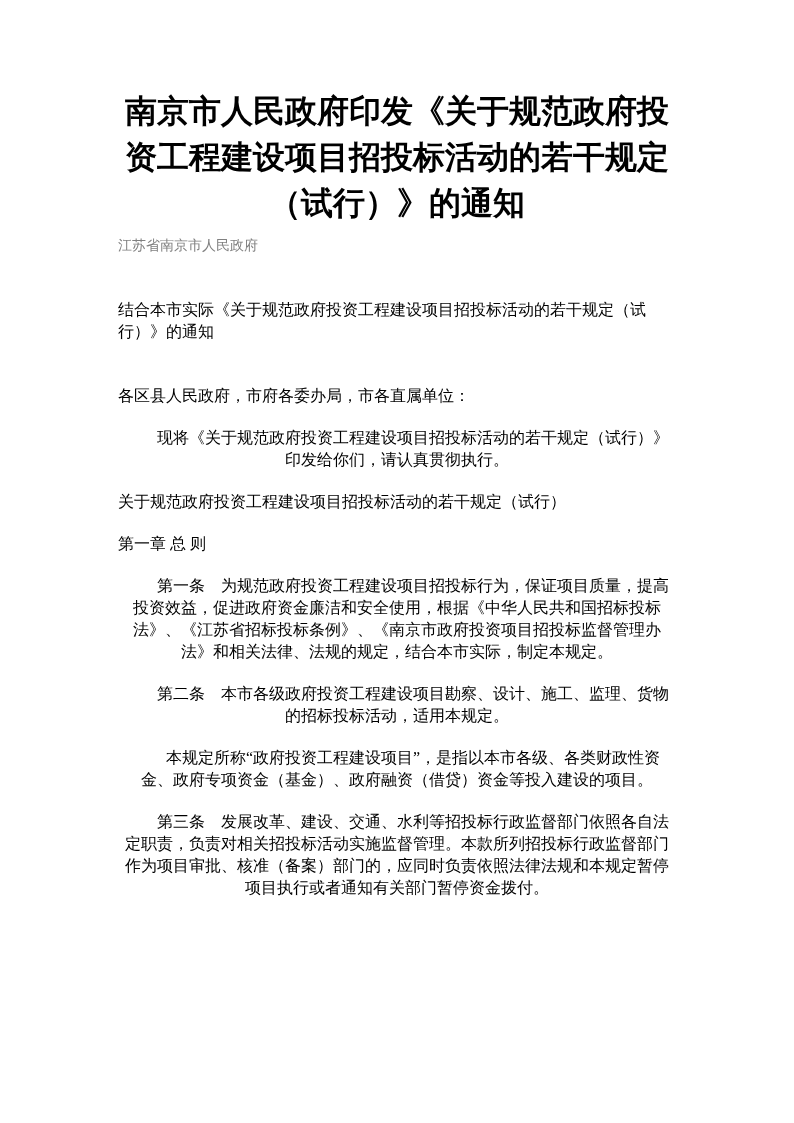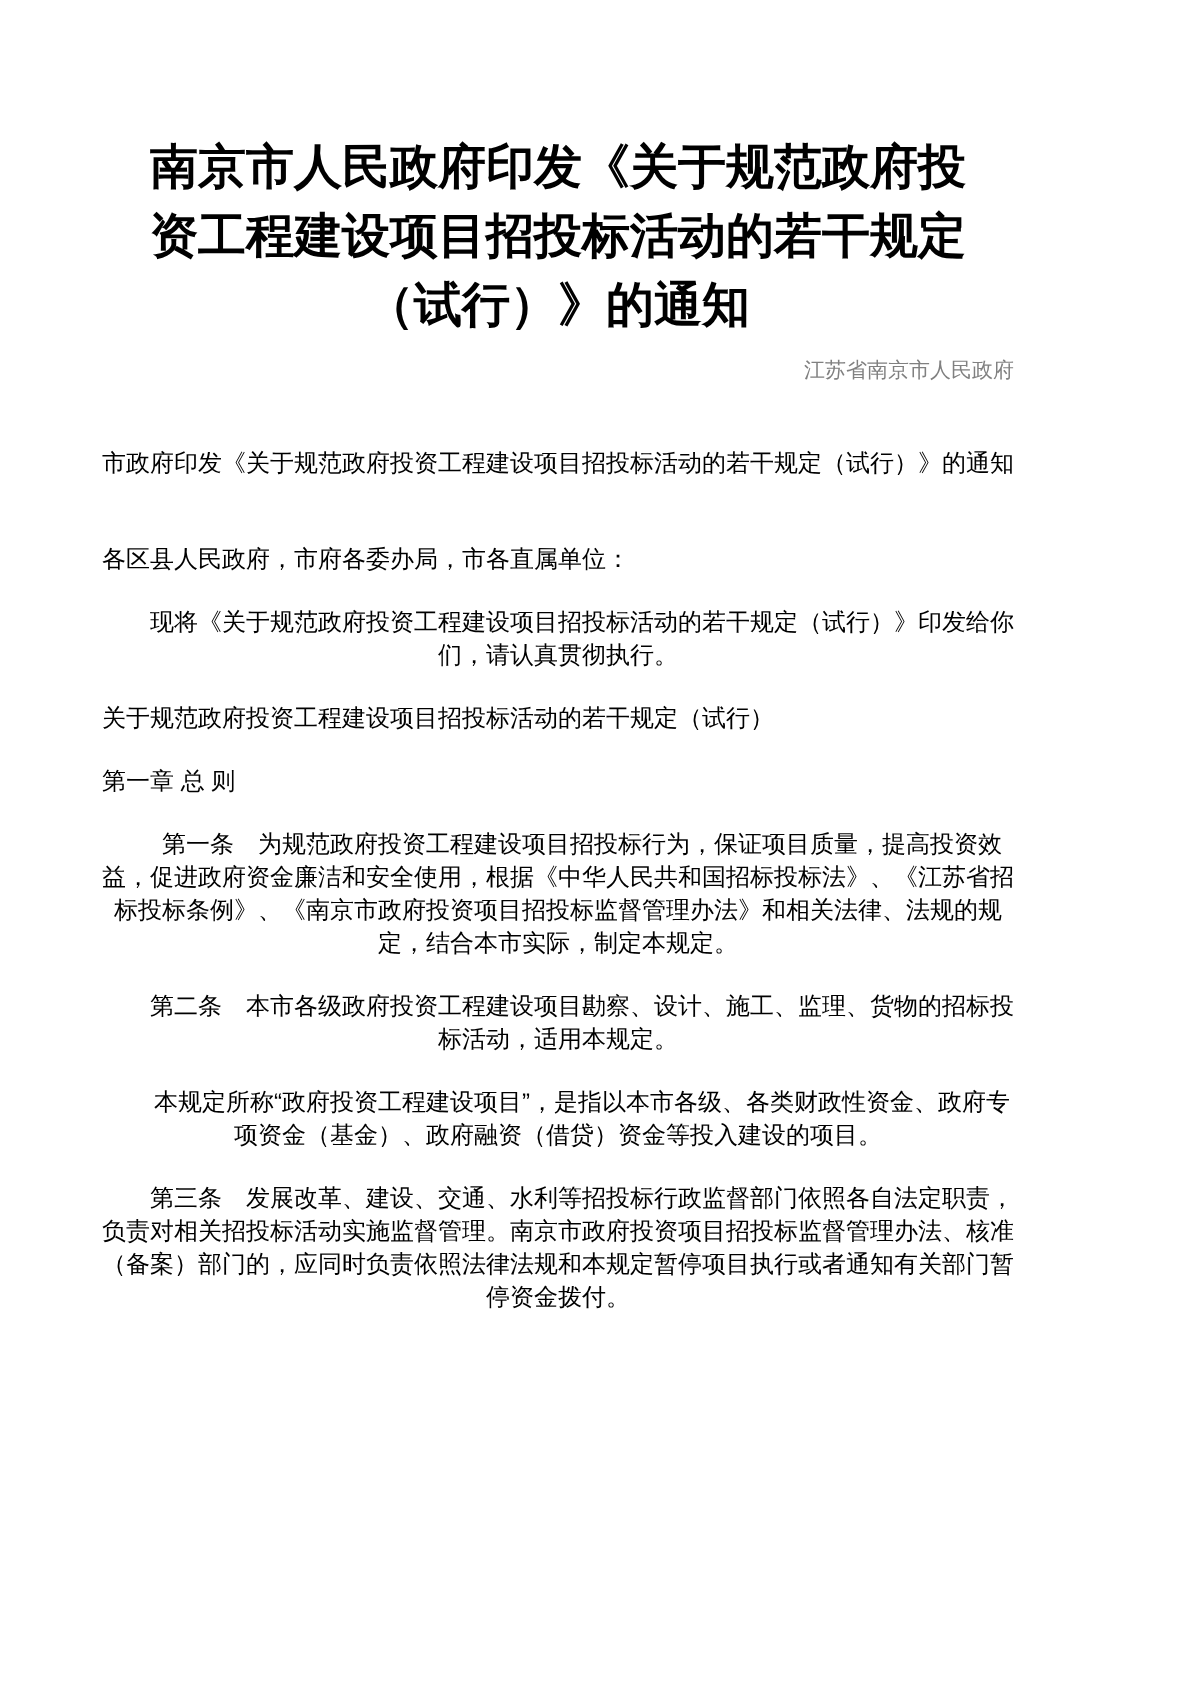--- a/index.html
+++ b/index.html
@@ -7,22 +7,22 @@
     padding: 0;
     background: #ffffff;
   }
   .page {
     position: relative;
     box-sizing: border-box;
     width: 794px;
     height: 1123px;
     margin: 0;
     background: #ffffff;
-    padding: 88px 118px 0 68px;
-    font-family: Liberation Sans, sans-serif;
+    padding: 88px 118px 0 118px;
+    font-family: Liberation Serif, serif;
     color: #000000;
     overflow: hidden;
   }
   .doc-title {
     margin: 0;
     font-size: 32px;
     font-weight: bold;
     line-height: 46px;
     text-align: center;
     letter-spacing: 0;
@@ -47,25 +47,25 @@
 </style>
 </head>
 <body>
 
 <div class="page" style="background: rgb(255, 255, 255); color: rgb(0, 0, 0);">
   <h1 class="doc-title">
     <span>南京市人民政府印发《关于规范政府投</span>
     <span>资工程建设项目招投标活动的若干规定</span>
     <span>（试行）》的通知</span>
   </h1>
-  <div class="doc-source" style="color: rgb(128, 128, 128); text-align: right;">江苏省南京市人民政府</div>
+  <div class="doc-source" style="color: rgb(128, 128, 128);">江苏省南京市人民政府</div>
   <div class="doc-body">
-      <p class="gap1">市政府印发《关于规范政府投资工程建设项目招投标活动的若干规定（试行）》的通知</p>
+      <p class="gap1">结合本市实际《关于规范政府投资工程建设项目招投标活动的若干规定（试行）》的通知</p>
       <p class="gap1">各区县人民政府，市府各委办局，市各直属单位：</p>
       <p class="indent">现将《关于规范政府投资工程建设项目招投标活动的若干规定（试行）》印发给你们，请认真贯彻执行。</p>
       <p class="gap2">关于规范政府投资工程建设项目招投标活动的若干规定（试行）</p>
       <p>第一章 总 则</p>
       <p class="indent">第一条　为规范政府投资工程建设项目招投标行为，保证项目质量，提高投资效益，促进政府资金廉洁和安全使用，根据《中华人民共和国招标投标法》、《江苏省招标投标条例》、《南京市政府投资项目招投标监督管理办法》和相关法律、法规的规定，结合本市实际，制定本规定。</p>
       <p class="indent">第二条　本市各级政府投资工程建设项目勘察、设计、施工、监理、货物的招标投标活动，适用本规定。</p>
       <p class="indent">本规定所称“政府投资工程建设项目”，是指以本市各级、各类财政性资金、政府专项资金（基金）、政府融资（借贷）资金等投入建设的项目。</p>
-      <p class="indent">第三条　发展改革、建设、交通、水利等招投标行政监督部门依照各自法定职责，负责对相关招投标活动实施监督管理。南京市政府投资项目招投标监督管理办法、核准（备案）部门的，应同时负责依照法律法规和本规定暂停项目执行或者通知有关部门暂停资金拨付。</p>
+      <p class="indent">第三条　发展改革、建设、交通、水利等招投标行政监督部门依照各自法定职责，负责对相关招投标活动实施监督管理。本款所列招投标行政监督部门作为项目审批、核准（备案）部门的，应同时负责依照法律法规和本规定暂停项目执行或者通知有关部门暂停资金拨付。</p>
     </div>
 </div>
 
 </body></html>

